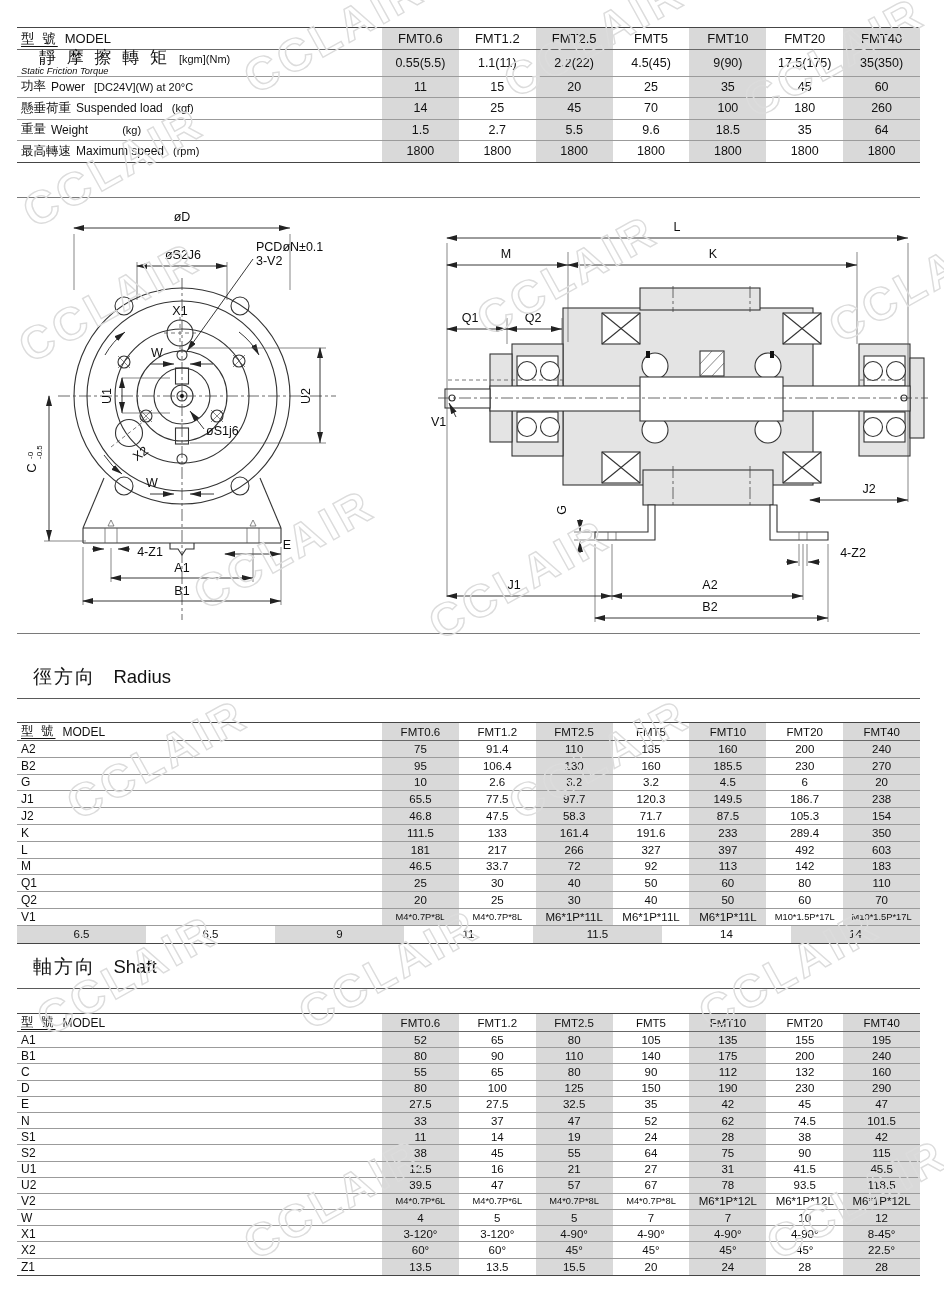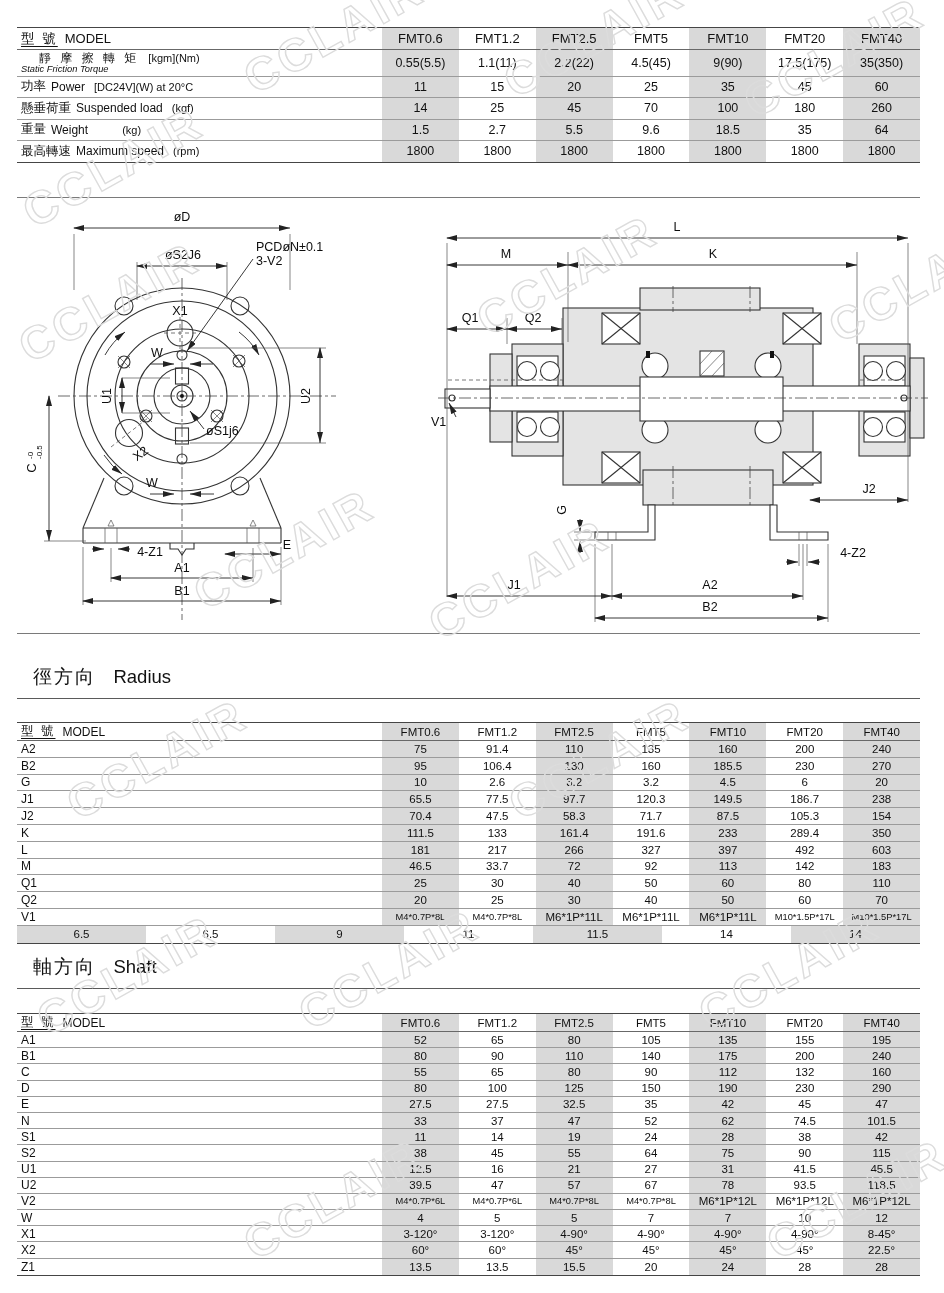--- a/index.html
+++ b/index.html
@@ -24,21 +24,21 @@
   .sm{font-size:9.3px;}
   .mh{font-size:13px;}
   .mh2{font-size:12px;}
   .zh-u{text-decoration:underline;text-underline-offset:3px;font-size:13.5px;letter-spacing:2px;}
   .hdr-en{margin-left:7px;font-size:13px;}
   
   .spec .r0{height:22px;} .spec .r1{height:27px;} .spec .r2{height:20.5px;}
   .spec .r3{height:22px;} .spec .r4{height:21px;} .spec .r5{height:21.5px;}
   .lbl-col{flex-direction:column;align-items:flex-start;justify-content:center;line-height:1;}
   .l1{display:flex;align-items:baseline;}
-  .zh-big{font-size:12px;letter-spacing:3px;padding-left:18px;}
+  .zh-big{font-size:17px;letter-spacing:3px;padding-left:18px;}
   .zh{font-size:12.5px;}
   .en{font-size:12px;margin-left:5px;}
   .en-sub{font-size:9.3px;margin-top:1px;font-style:italic;}
   .unit{font-size:11px;margin-left:9px;}
   
   .rt .trow.head,.st .trow.head{height:18px;}
   .rt .drow{height:16.8px;} .st .drow{height:16.2px;}
   .rt .vcell,.st .vcell{font-size:11.5px;}
   .rt .vcell.sm,.st .vcell.sm{font-size:9.3px;}
   .rl{font-size:12px;}
@@ -230,21 +230,21 @@
           <div class="vcell shade">65.5</div>
           <div class="vcell">77.5</div>
           <div class="vcell shade">97.7</div>
           <div class="vcell">120.3</div>
           <div class="vcell shade">149.5</div>
           <div class="vcell">186.7</div>
           <div class="vcell shade">238</div>
         </div>
         <div class="trow drow">
           <div class="lblcell rl">J2</div>
-          <div class="vcell shade">70.4</div>
+          <div class="vcell shade">46.8</div>
           <div class="vcell">47.5</div>
           <div class="vcell shade">58.3</div>
           <div class="vcell">71.7</div>
           <div class="vcell shade">87.5</div>
           <div class="vcell">105.3</div>
           <div class="vcell shade">154</div>
         </div>
         <div class="trow drow">
           <div class="lblcell rl">K</div>
           <div class="vcell shade">111.5</div>

